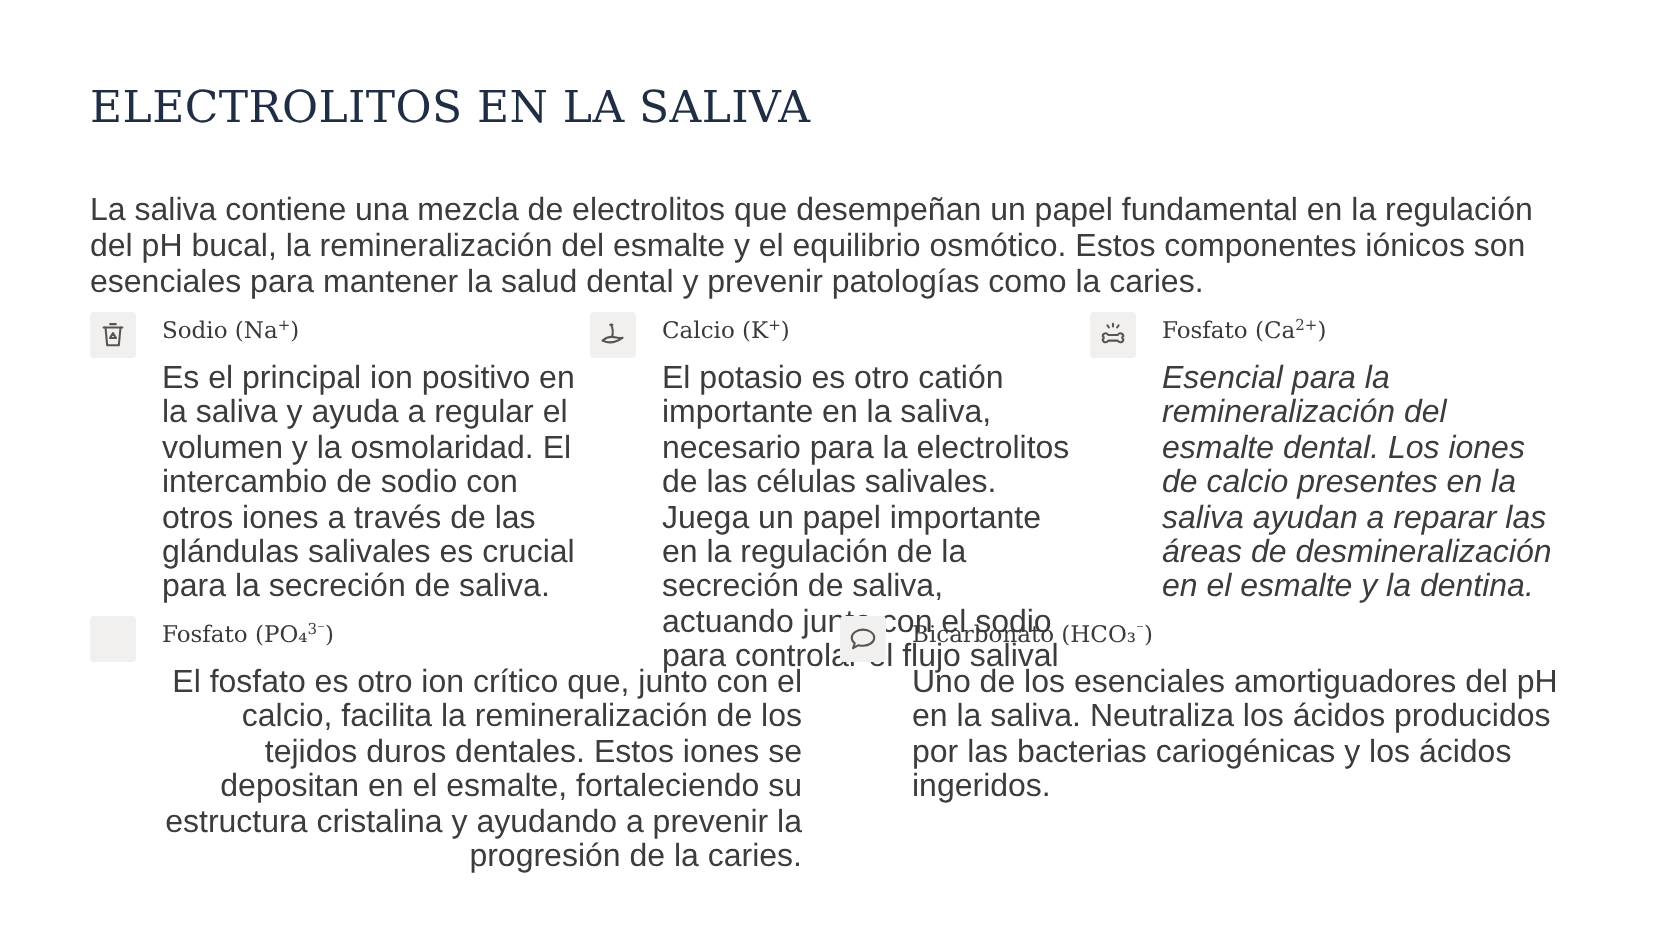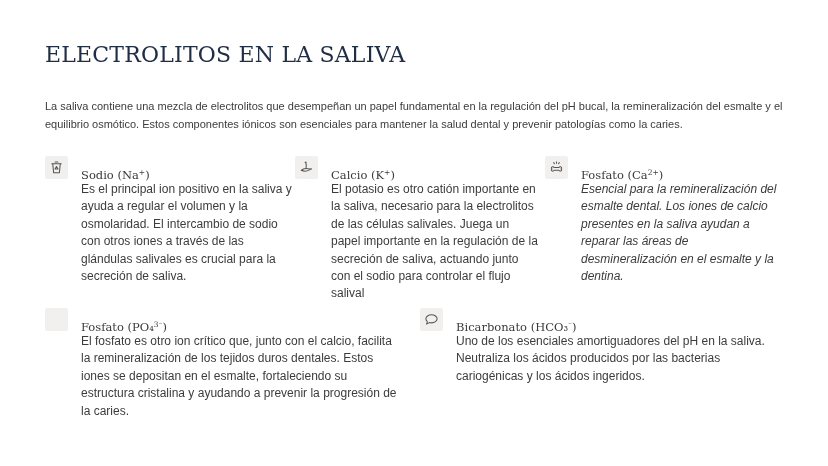--- a/index.html
+++ b/index.html
@@ -8,38 +8,38 @@
       font-family: "Liberation Sans", sans-serif; color: #3a3a3a;
     }
     .page { position: relative; width: 780px; height: 466px; }
     .title {
       position: absolute; left: 45px; top: 42px; margin: 0;
       font-family: "DejaVu Serif", serif; font-weight: normal;
       font-size: 22px; letter-spacing: 0.2px; color: #1f2d45;
     }
     .intro {
       position: absolute; left: 45px; top: 97px; width: 745px; margin: 0;
-      font-size: 11px; line-height: 18px; color: #3c3c3c;
+      font-size: 16px; line-height: 18px; color: #3c3c3c;
     }
     .item { position: absolute; }
     .icon-box {
       position: absolute; left: 0; top: 0; width: 23px; height: 23px;
       background: #f2f0ef; border-radius: 2px;
       display: flex; align-items: center; justify-content: center;
     }
     .icon-box svg { width: 15px; height: 15px; }
     .item-title {
-      position: absolute; left: 36px; top: 12px; margin: 0; white-space: nowrap;
+      position: absolute; left: 36px; top: 2px; margin: 0; white-space: nowrap;
       font-family: "DejaVu Serif", serif; font-weight: normal;
       font-size: 11.5px; color: #3a3a3a;
     }
     .item-title sup { font-size: 7.5px; vertical-align: 4px; }
     .item-text {
       position: absolute; left: 36px; top: 25px; margin: 0;
-      font-size: 12px; line-height: 17.4px; color: #3c3c3c;
+      font-size: 16px; line-height: 17.4px; color: #3c3c3c;
     }
   </style>
 </head>
 <body>
 
 <div class="page">
   <h1 class="title">ELECTROLITOS EN LA SALIVA</h1>
   <p class="intro">La saliva contiene una mezcla de electrolitos que desempeñan un papel fundamental en la regulación del pH bucal, la remineralización del esmalte y el equilibrio osmótico. Estos componentes iónicos son esenciales para mantener la salud dental y prevenir patologías como la caries.</p>
 
   <div class="item" style="left:45px; top:156px; width:245px;">
@@ -77,21 +77,21 @@
         <path d="M5.5 8 h5 c1 -1.5 3 -1 3 0.7 c-0.8 0.3 -0.8 1.3 0 1.6 c0 1.7 -2 2.2 -3 0.7 h-5 c-1 1.5 -3 1 -3 -0.7 c0.8 -0.3 0.8 -1.3 0 -1.6 c0 -1.7 2 -2.2 3 -0.7 z"></path>
       </svg>
     </div>
     <h3 class="item-title"><span>Fosfato (Ca</span><sup>2+</sup><span>)</span></h3>
     <p class="item-text" style="width:200px;font-style:italic;">Esencial para la remineralización del esmalte dental. Los iones de calcio presentes en la saliva ayudan a reparar las áreas de desmineralización en el esmalte y la dentina.</p>
   </div>
 
   <div class="item" style="left:45px; top:308px; width:360px;">
     <div class="icon-box"></div>
     <h3 class="item-title"><span>Fosfato (PO₄</span><sup>3⁻</sup><span>)</span></h3>
-    <p class="item-text" style="width:320px;">El fosfato es otro ion crítico que, junto con el calcio, facilita la remineralización de los tejidos duros dentales. Estos iones se depositan en el esmalte, fortaleciendo su estructura cristalina y ayudando a prevenir la progresión de la caries.</p>
+    <p class="item-text" style="width:320px;text-align:right;">El fosfato es otro ion crítico que, junto con el calcio, facilita la remineralización de los tejidos duros dentales. Estos iones se depositan en el esmalte, fortaleciendo su estructura cristalina y ayudando a prevenir la progresión de la caries.</p>
   </div>
 
   <div class="item" style="left:420px; top:308px; width:370px;">
     <div class="icon-box">
       <svg viewBox="0 0 16 16" fill="none" stroke="#555" stroke-width="1.1" stroke-linecap="round" stroke-linejoin="round">
         <path d="M8 3 c3.3 0 6 1.9 6 4.3 s-2.7 4.3 -6 4.3 c-0.8 0 -1.6 -0.1 -2.3 -0.3 l-3 1.6 l0.9 -2.6 c-1 -0.8 -1.6 -1.9 -1.6 -3 c0 -2.4 2.7 -4.3 6 -4.3 z"></path>
       </svg>
     </div>
     <h3 class="item-title"><span>Bicarbonato (HCO₃</span><sup>⁻</sup><span>)</span></h3>
     <p class="item-text" style="width:330px;">Uno de los esenciales amortiguadores del pH en la saliva. Neutraliza los ácidos producidos por las bacterias cariogénicas y los ácidos ingeridos.</p>

